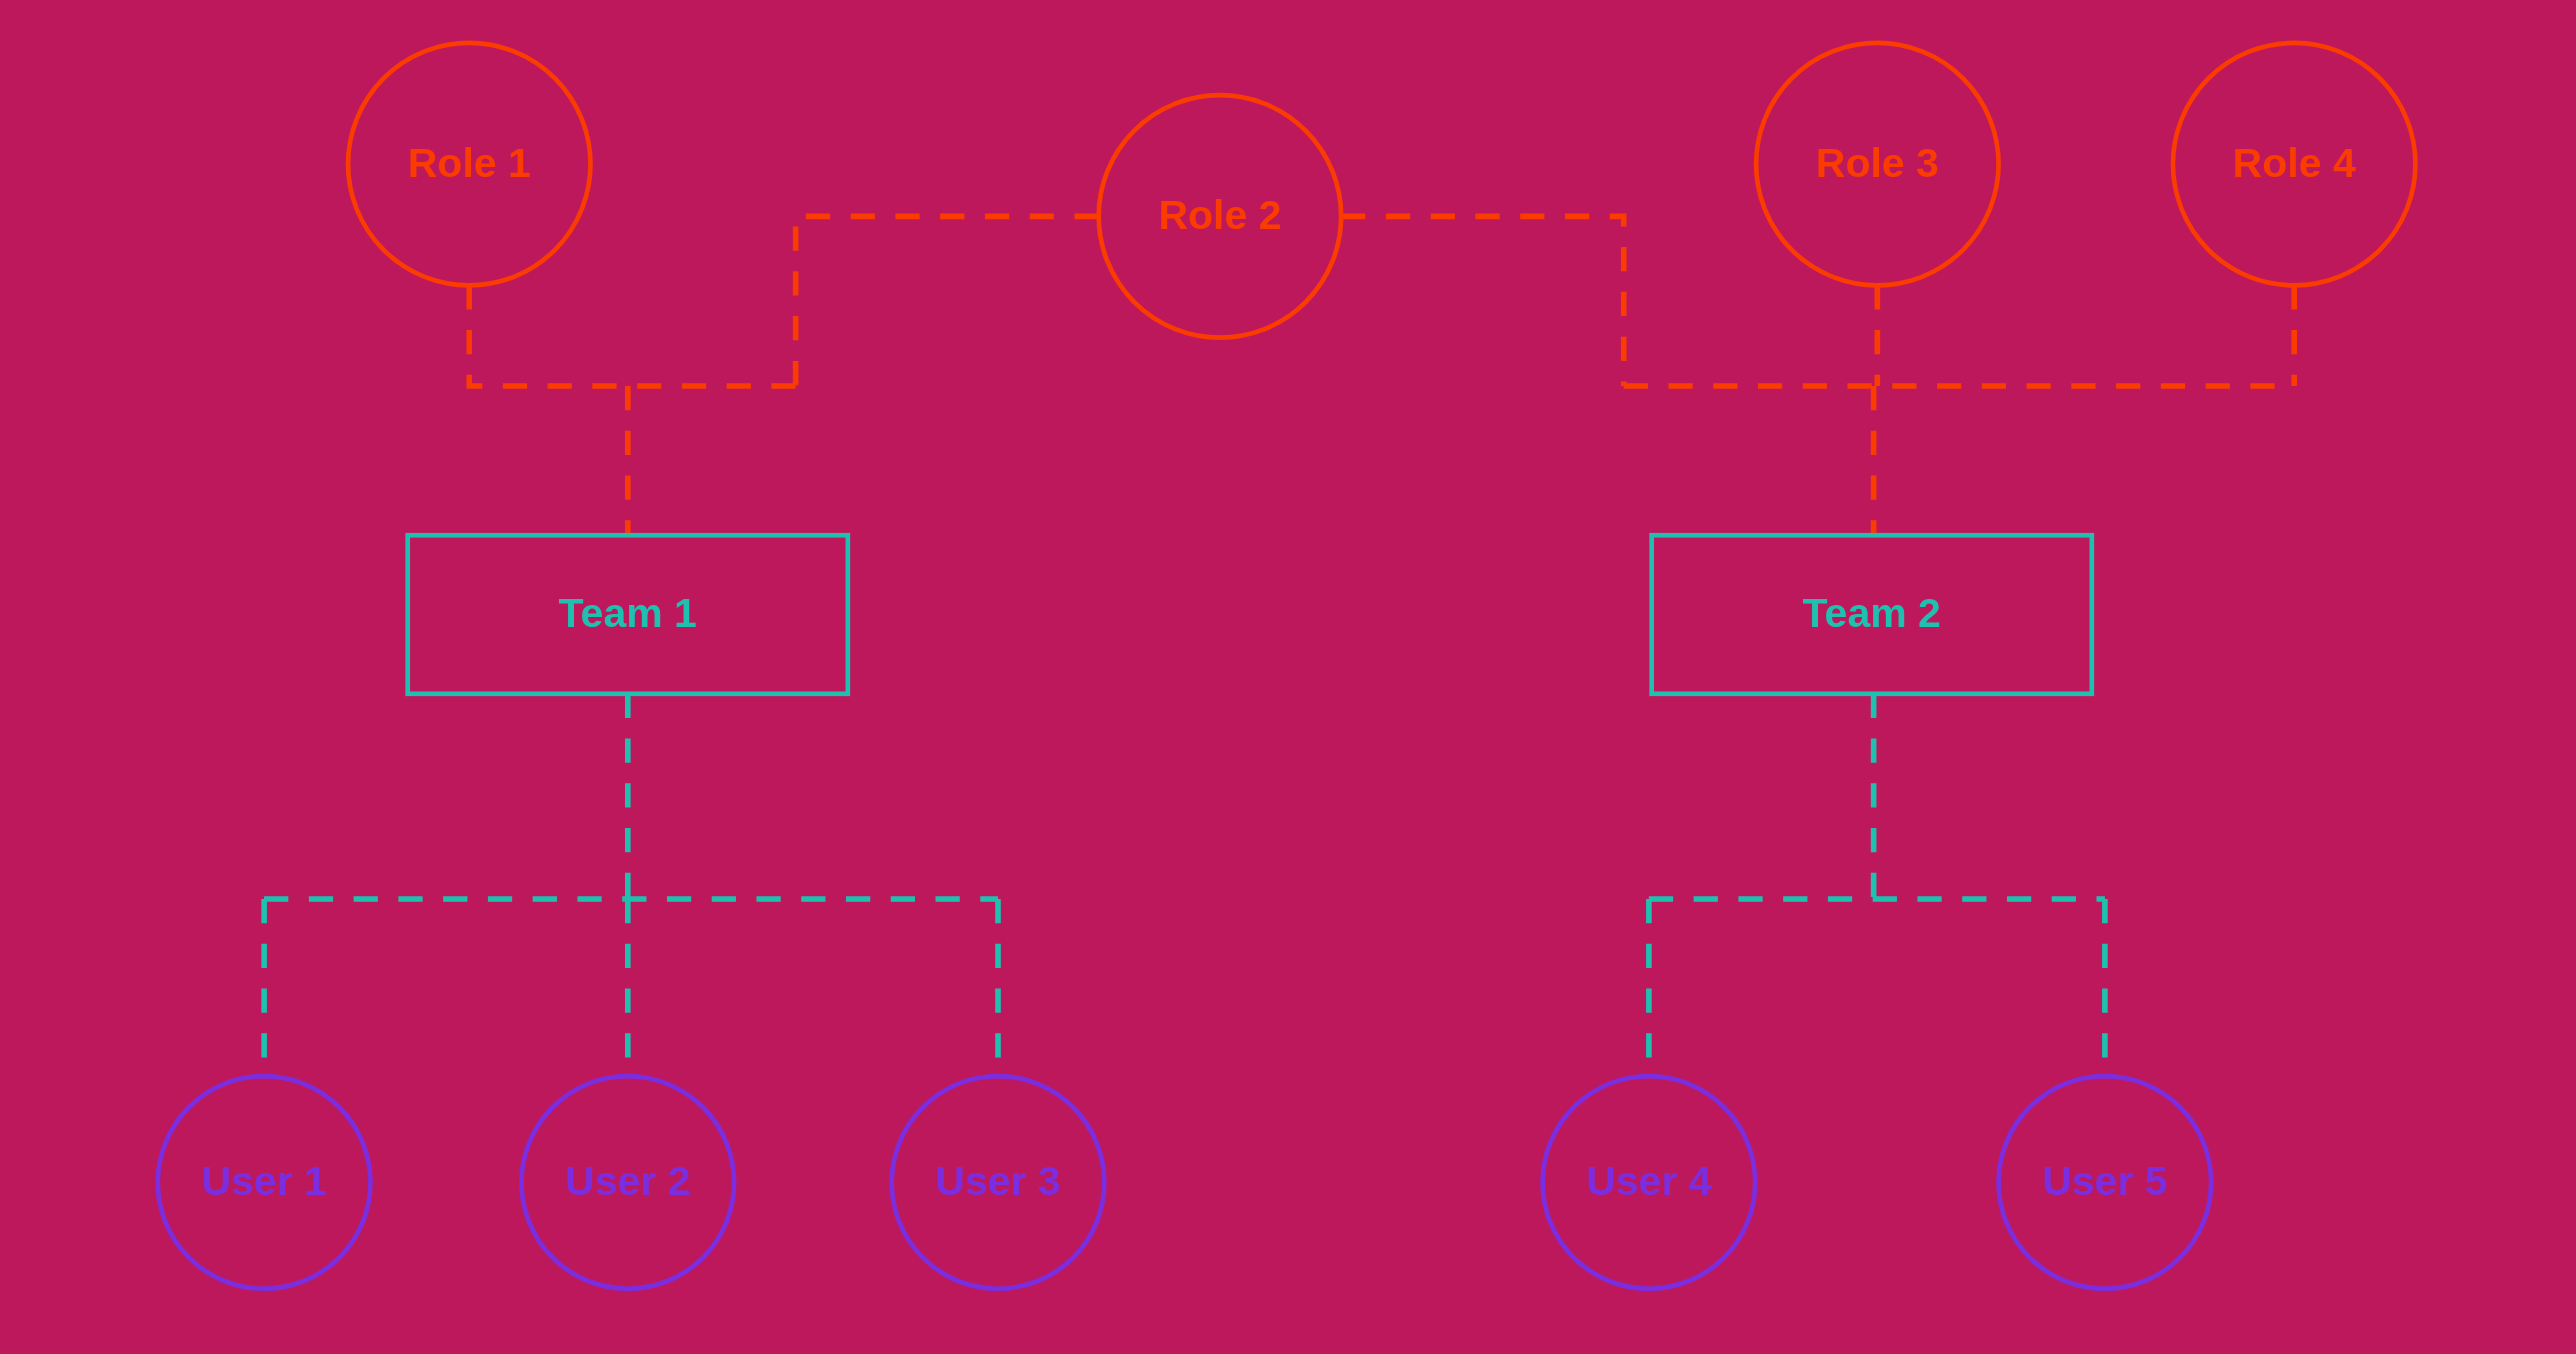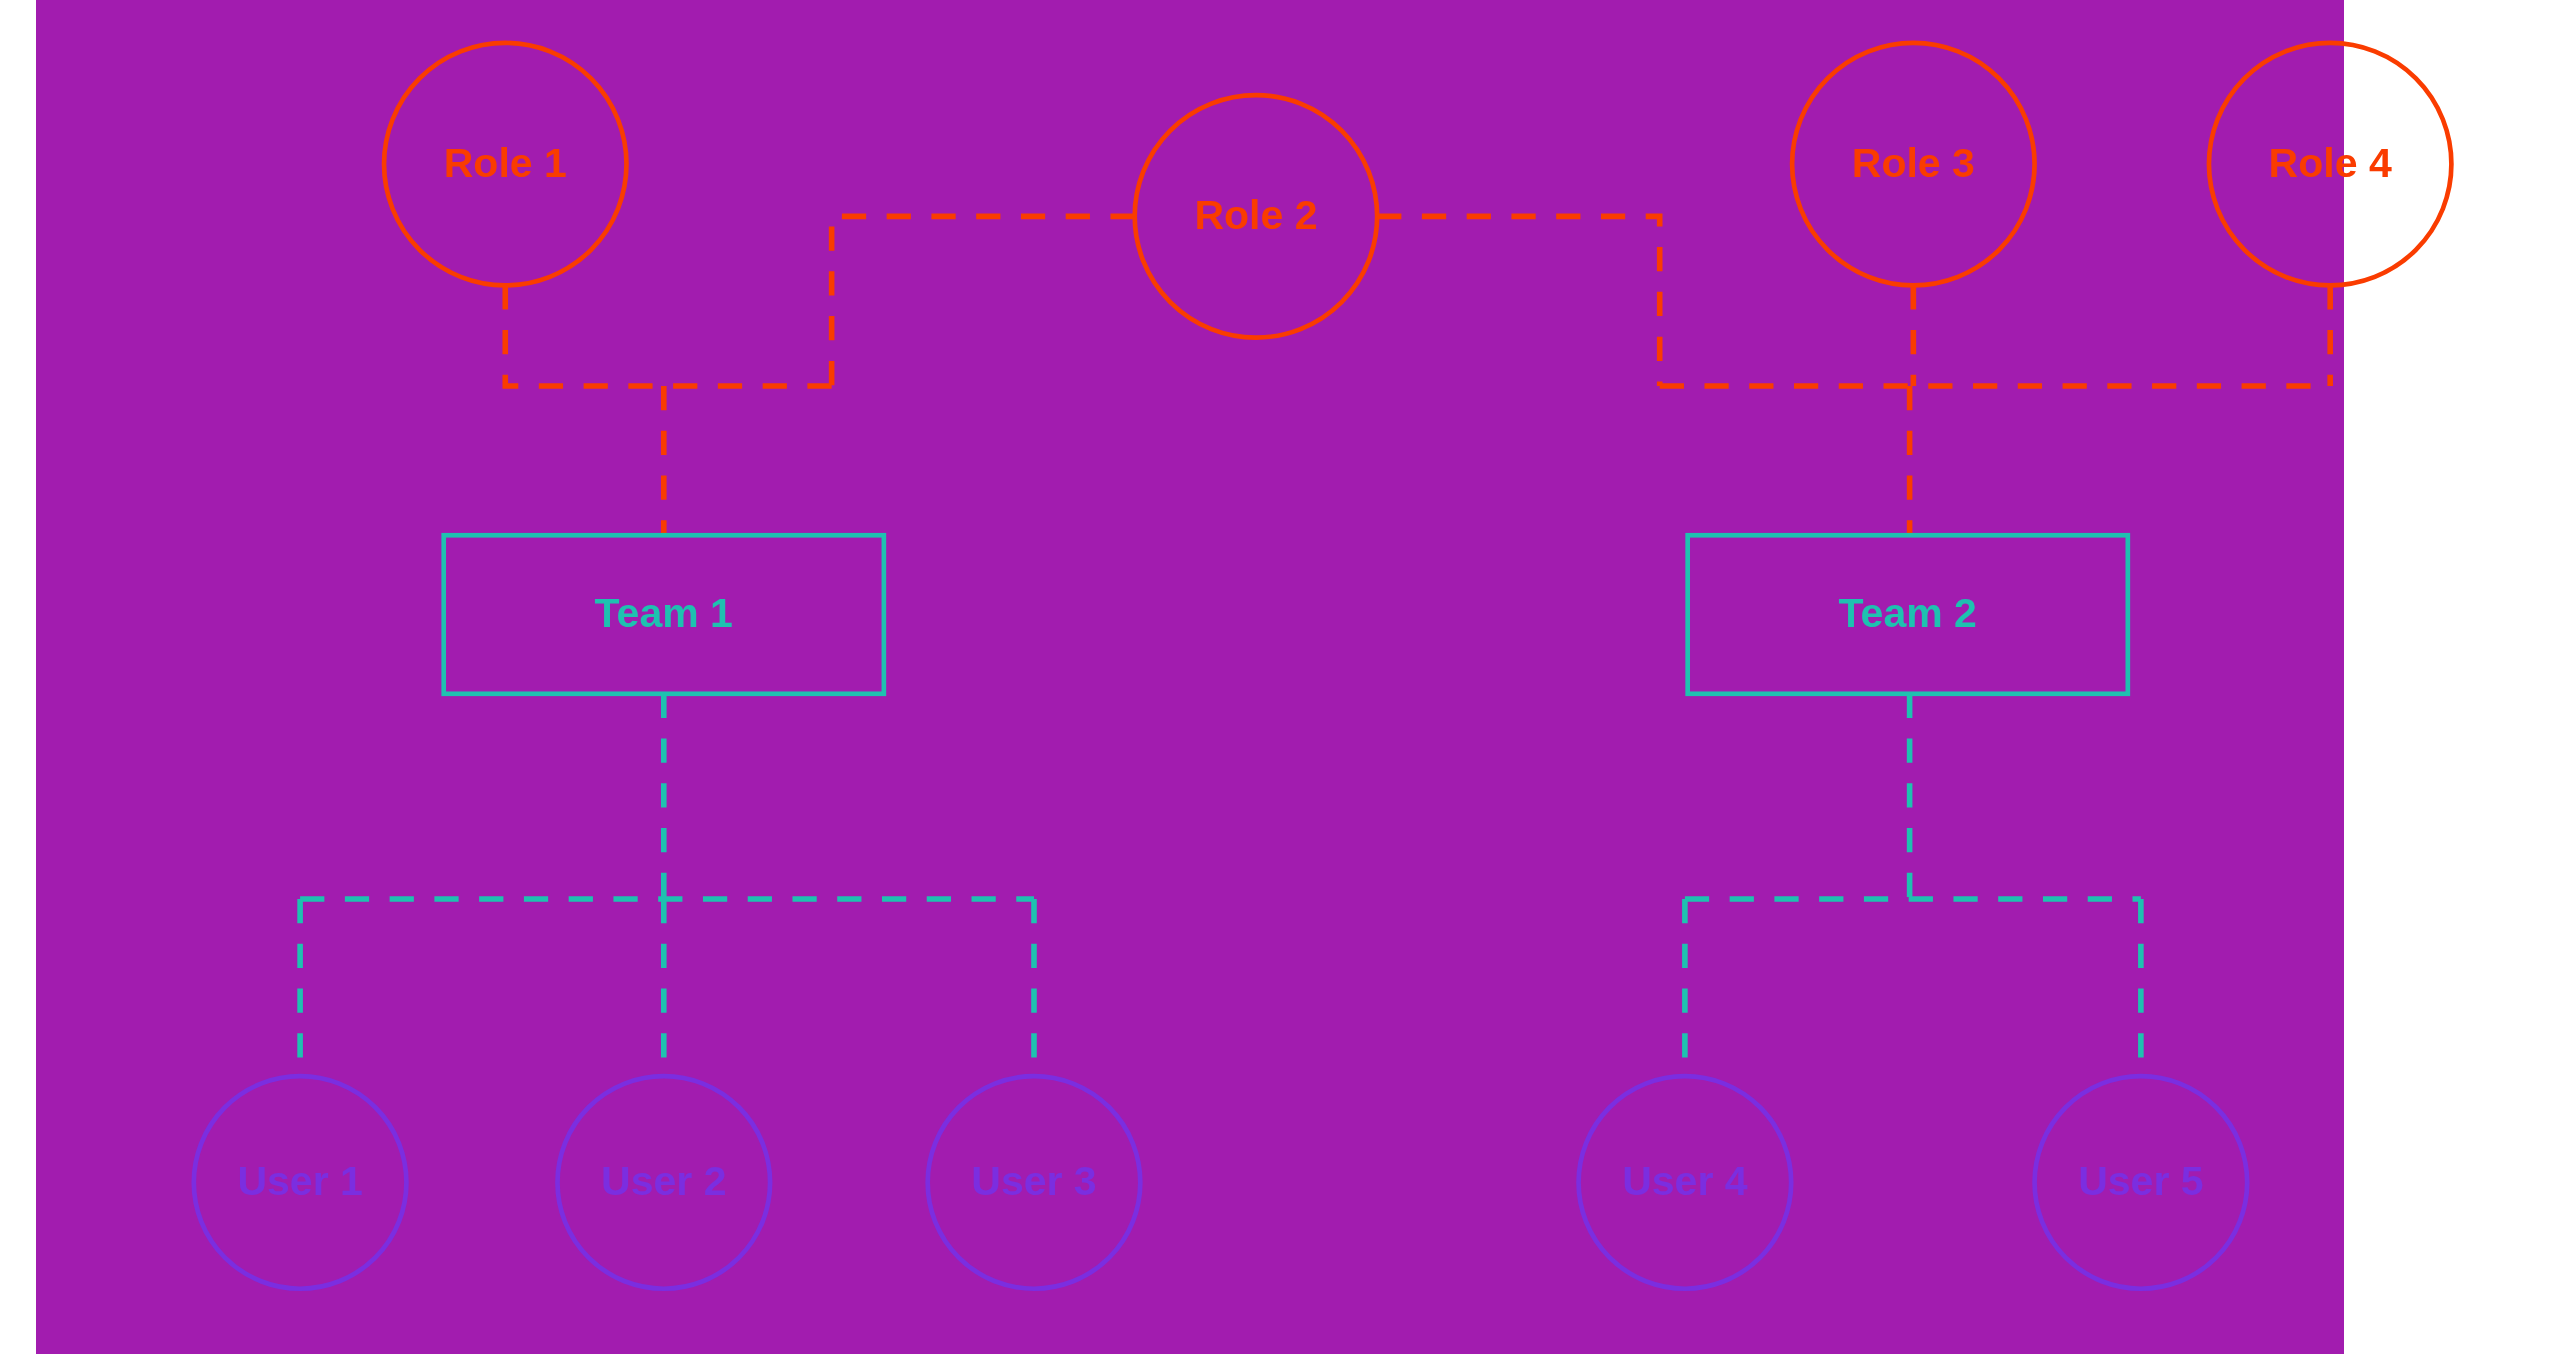--- a/index.html
+++ b/index.html
@@ -8,24 +8,23 @@
     background: #ffffff;
   }
   body {
     width: 2576px;
     height: 1354px;
     overflow: hidden;
     font-family: "Liberation Sans", sans-serif;
   }
   #diagram-root {
     position: relative;
-    width: 2308px;
+    width: 2576px;
     height: 1354px;
-    background: #a21caf;
-    margin-left: 36px;
+    background: #be185d;
   }
   svg.canvas {
     display: block;
     width: 2576px;
     height: 1354px;
   }
   .node-label {
     font-family: "Liberation Sans", sans-serif;
     font-weight: bold;
     font-size: 44px;

